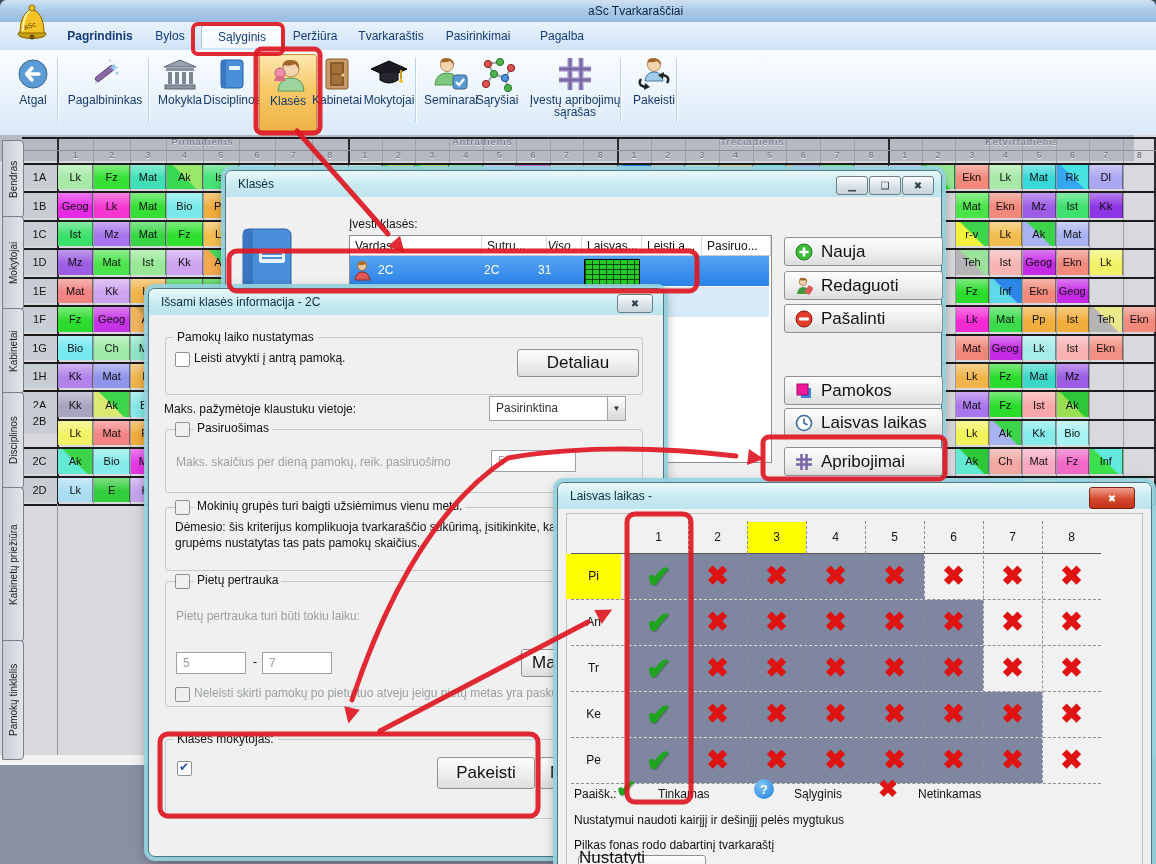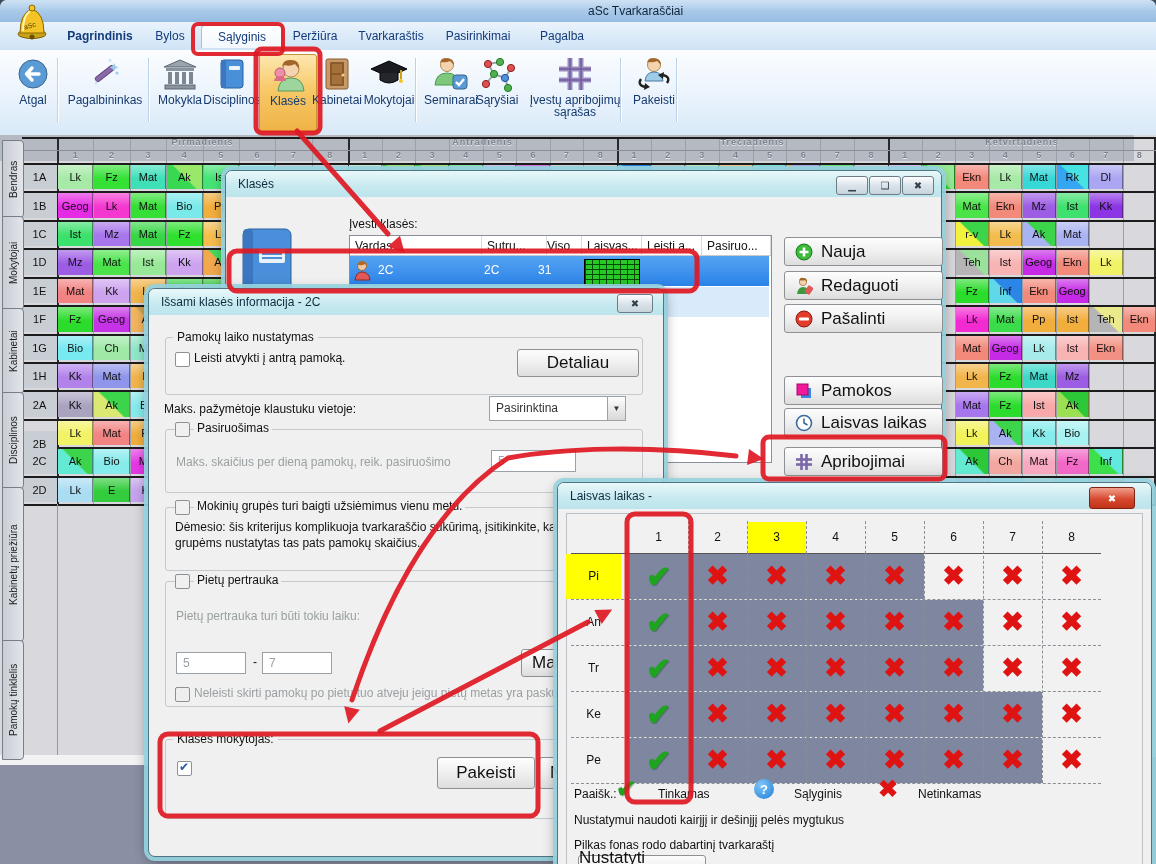--- a/index.html
+++ b/index.html
@@ -353,21 +353,21 @@
       <div style="position: absolute; left: 57px; top: 369.04px; width: 1px; height: 252.96px; background: rgb(153, 153, 153);"></div>
       <div class="rowlabel" style="top: 30px; height: 24.42px;">1A</div>
       <div class="rowlabel" style="top: 58.42px; height: 24.42px;">1B</div>
       <div class="rowlabel" style="top: 86.84px; height: 24.42px;">1C</div>
       <div class="rowlabel" style="top: 115.26px; height: 24.42px;">1D</div>
       <div class="rowlabel" style="top: 143.68px; height: 24.42px;">1E</div>
       <div class="rowlabel" style="top: 172.1px; height: 24.42px;">1F</div>
       <div class="rowlabel" style="top: 200.52px; height: 24.42px;">1G</div>
       <div class="rowlabel" style="top: 228.94px; height: 24.42px;">1H</div>
       <div class="rowlabel" style="top: 257.36px; height: 24.42px;">2A</div>
-      <div class="rowlabel" style="top: 296px; height: 26px;">2B</div>
+      <div class="rowlabel" style="top: 273px; height: 26px;">2B</div>
       <div class="rowlabel" style="top: 314.2px; height: 24.42px;">2C</div>
       <div class="rowlabel" style="top: 342.62px; height: 24.42px;">2D</div>
       <div class="ttcell" style="left: 58px; top: 30px; width: 34.375px; height: 24.42px; background: linear-gradient(rgba(255, 255, 255, 0.38), rgba(255, 255, 255, 0) 55%), rgb(167, 233, 167);">Lk</div>
       <div class="ttcell" style="left: 94.375px; top: 30px; width: 34.375px; height: 24.42px; background: linear-gradient(rgba(255, 255, 255, 0.38), rgba(255, 255, 255, 0) 55%), rgb(53, 225, 53);">Fz</div>
       <div class="ttcell" style="left: 130.75px; top: 30px; width: 34.375px; height: 24.42px; background: linear-gradient(rgba(255, 255, 255, 0.38), rgba(255, 255, 255, 0) 55%), rgb(63, 224, 184);">Mat</div>
       <div class="ttcell" style="left: 167.125px; top: 30px; width: 34.375px; height: 24.42px; background: linear-gradient(45deg, rgb(56, 216, 82) 48%, rgb(154, 232, 106) 52%);">Ak</div>
       <div class="ttcell" style="left: 203.5px; top: 30px; width: 34.375px; height: 24.42px; background: linear-gradient(rgba(255, 255, 255, 0.38), rgba(255, 255, 255, 0) 55%), rgb(71, 227, 119);">Ist</div>
       <div class="ttcell" style="left: 239.875px; top: 30px; width: 34.375px; height: 24.42px; background: linear-gradient(rgba(255, 255, 255, 0.38), rgba(255, 255, 255, 0) 55%), rgb(141, 237, 237);">Bio</div>
       <div class="ttcell" style="left: 58px; top: 58.42px; width: 34.375px; height: 24.42px; background: linear-gradient(rgba(255, 255, 255, 0.38), rgba(255, 255, 255, 0) 55%), rgb(229, 42, 229);">Geog</div>
       <div class="ttcell" style="left: 94.375px; top: 58.42px; width: 34.375px; height: 24.42px; background: linear-gradient(rgba(255, 255, 255, 0.38), rgba(255, 255, 255, 0) 55%), rgb(244, 55, 207);">Lk</div>
@@ -507,21 +507,21 @@
       <rect x="20" y="22" width="26" height="14" rx="2" fill="#e8f2fc"></rect>
       <rect x="23" y="26" width="20" height="2" fill="#4a8fd9"></rect>
       <rect x="23" y="30" width="20" height="2" fill="#4a8fd9"></rect>
     </svg>
 
     <span class="abs" style="left:123px;top:46px;font-size:12px;color:#111">Įvesti klasės:</span>
 
     <div id="ktable" style="left:123px;top:64px;width:421px;height:226px">
         <div class="kth" style="left: 0px; width: 132px; padding-left: 5px; text-align: left; padding-right: 0px;">Vardas</div>
         <div class="kth" style="left: 132px; width: 65px; padding-left: 5px; text-align: left; padding-right: 0px;">Sutru...</div>
-        <div class="kth" style="left: 197px; width: 35px; padding-left: 0px; text-align: left; padding-right: 10px;">Viso</div>
+        <div class="kth" style="left: 197px; width: 35px; padding-left: 0px; text-align: center; padding-right: 10px; font-style: italic;">Viso</div>
         <div class="kth" style="left: 232px; width: 60px; padding-left: 5px; text-align: left; padding-right: 0px;">Laisvas...</div>
         <div class="kth" style="left: 292px; width: 60px; padding-left: 5px; text-align: left; padding-right: 0px;">Leisti a...</div>
         <div class="kth" style="left: 352px; width: 69px; padding-left: 5px; text-align: left; padding-right: 0px;">Pasiruo...</div>
       </div>
 
     <div class="krow-sel" style="left:124px;top:85px;width:419px;height:30px"></div>
     <svg class="abs" style="left:128px;top:89px;z-index:2" width="17" height="21" viewBox="0 0 17 21">
       <circle cx="8" cy="6" r="4.5" fill="#f0c9a2" stroke="#9a6a3a"></circle>
       <path d="M3 5 Q5 0 9 2 Q13 1 13 6 L11 4 Q8 6 5 5 Z" fill="#b06a28"></path>
       <path d="M1 20 Q2 12 8 12 Q15 12 16 20 Z" fill="#e05858" stroke="#8a2a2a"></path>

